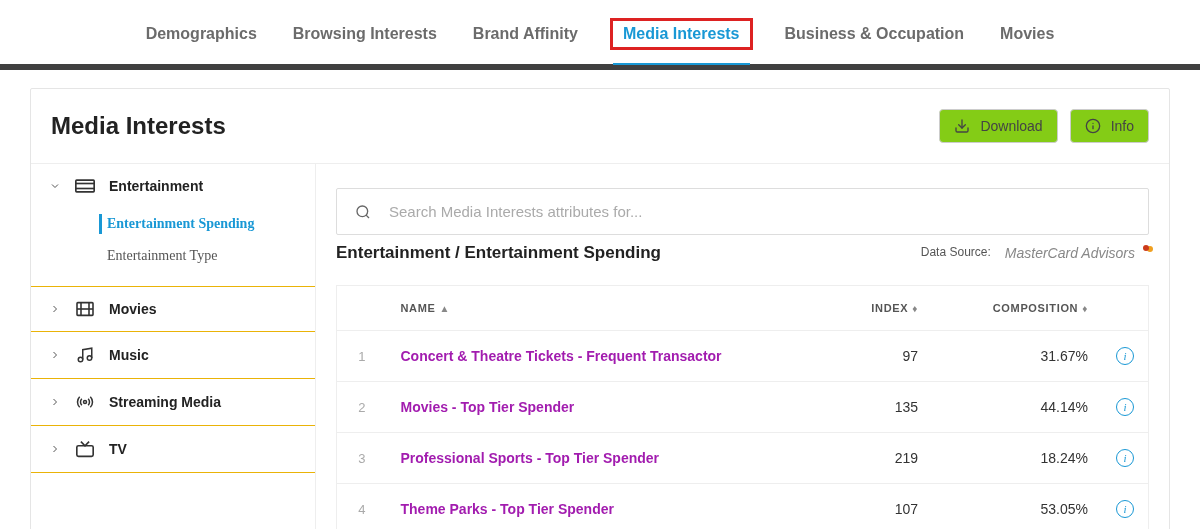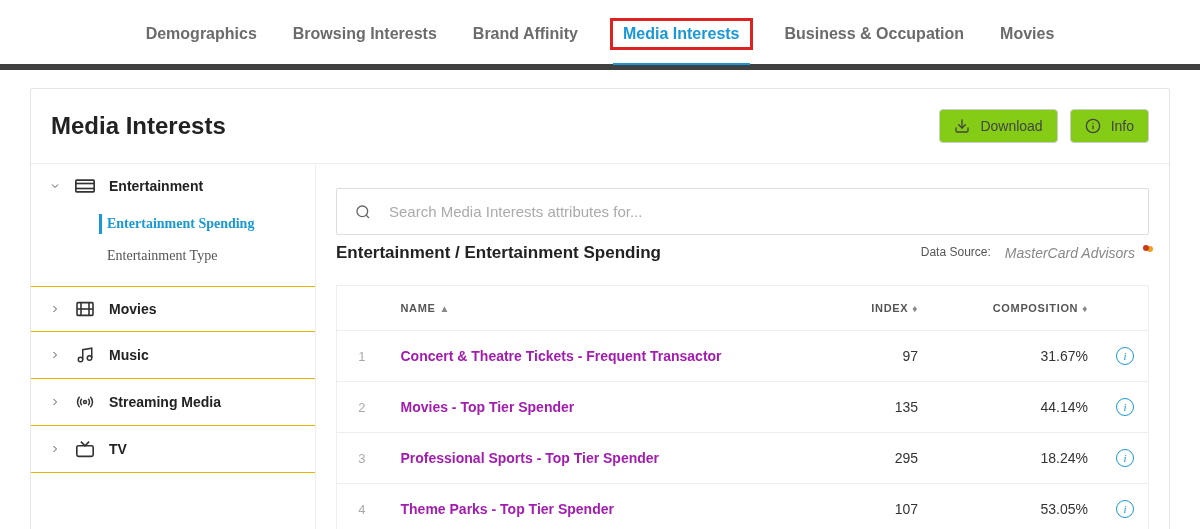--- a/index.html
+++ b/index.html
@@ -226,21 +226,21 @@
               <tr>
                 <td class="rownum">2</td>
                 <td class="name">Movies - Top Tier Spender</td>
                 <td class="idx right">135</td>
                 <td class="comp right">44.14%</td>
                 <td class="infoc"><span class="info-icon">i</span></td>
               </tr>
               <tr>
                 <td class="rownum">3</td>
                 <td class="name">Professional Sports - Top Tier Spender</td>
-                <td class="idx right">295</td>
+                <td class="idx right">219</td>
                 <td class="comp right">18.24%</td>
                 <td class="infoc"><span class="info-icon">i</span></td>
               </tr>
               <tr>
                 <td class="rownum">4</td>
                 <td class="name">Theme Parks - Top Tier Spender</td>
                 <td class="idx right">107</td>
                 <td class="comp right">53.05%</td>
                 <td class="infoc"><span class="info-icon">i</span></td>
               </tr>

